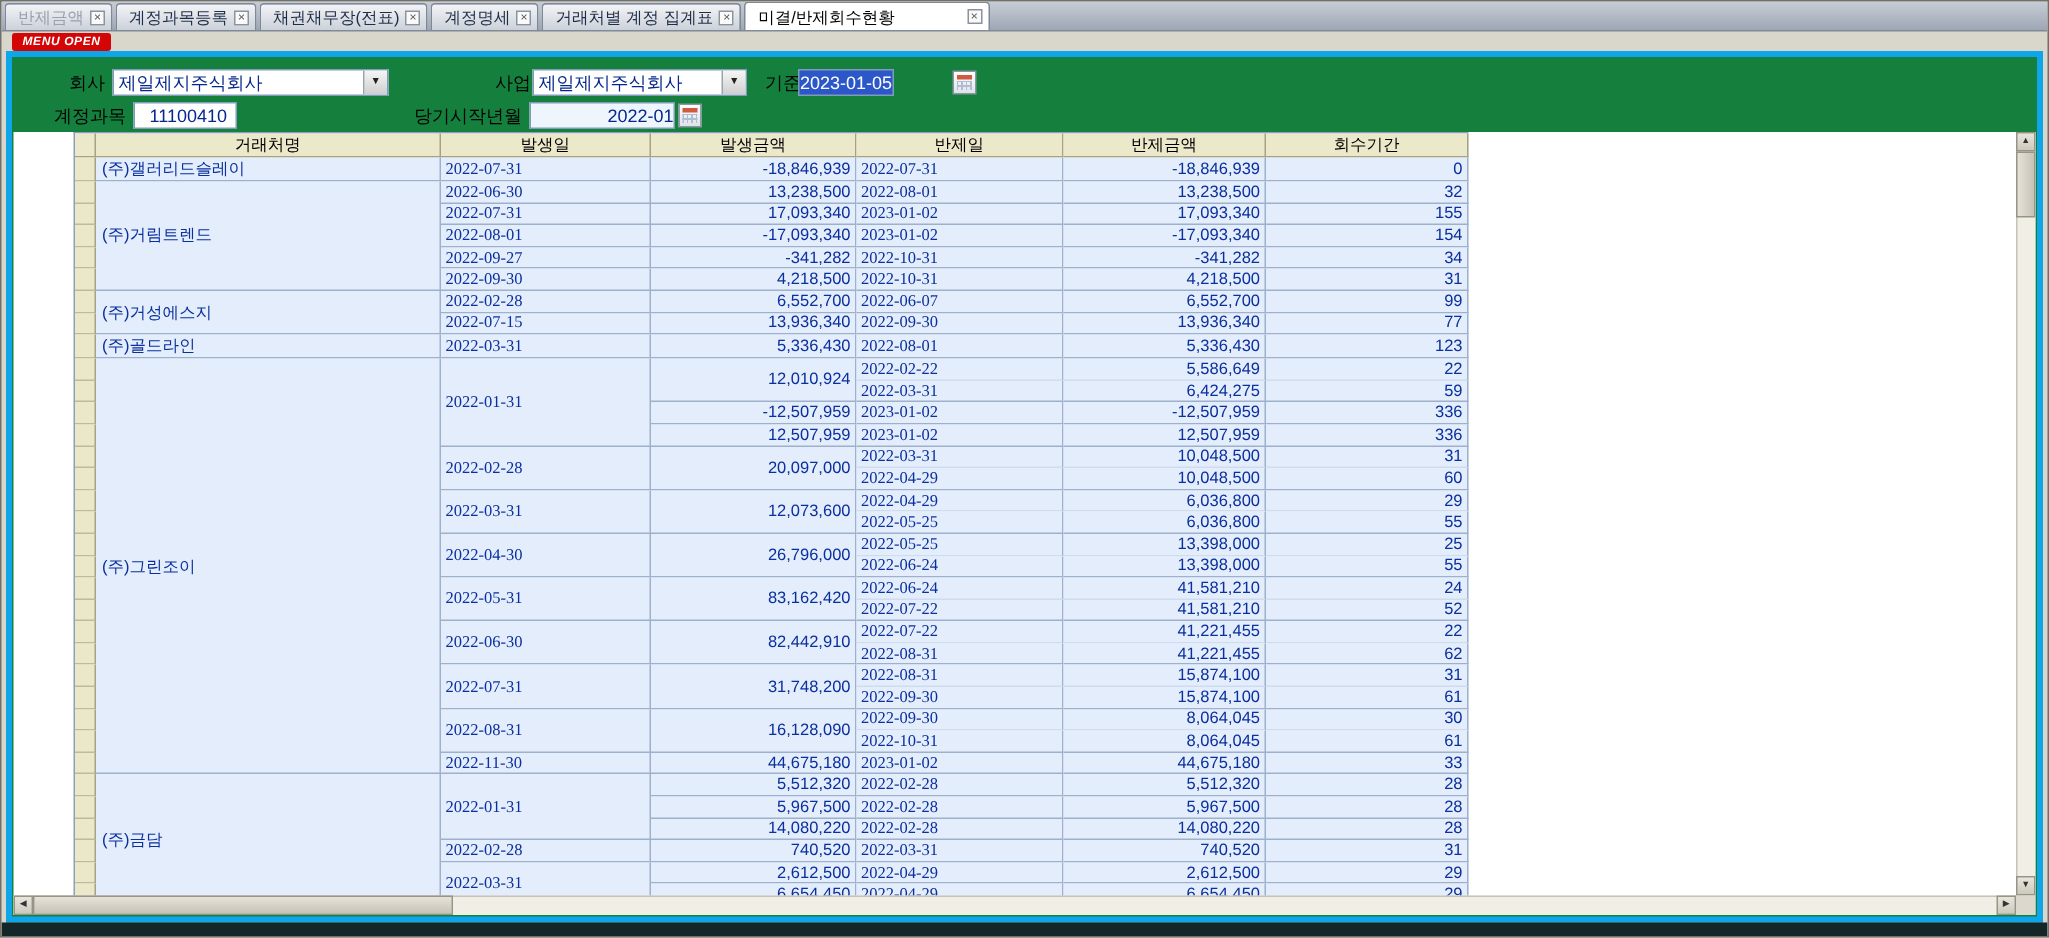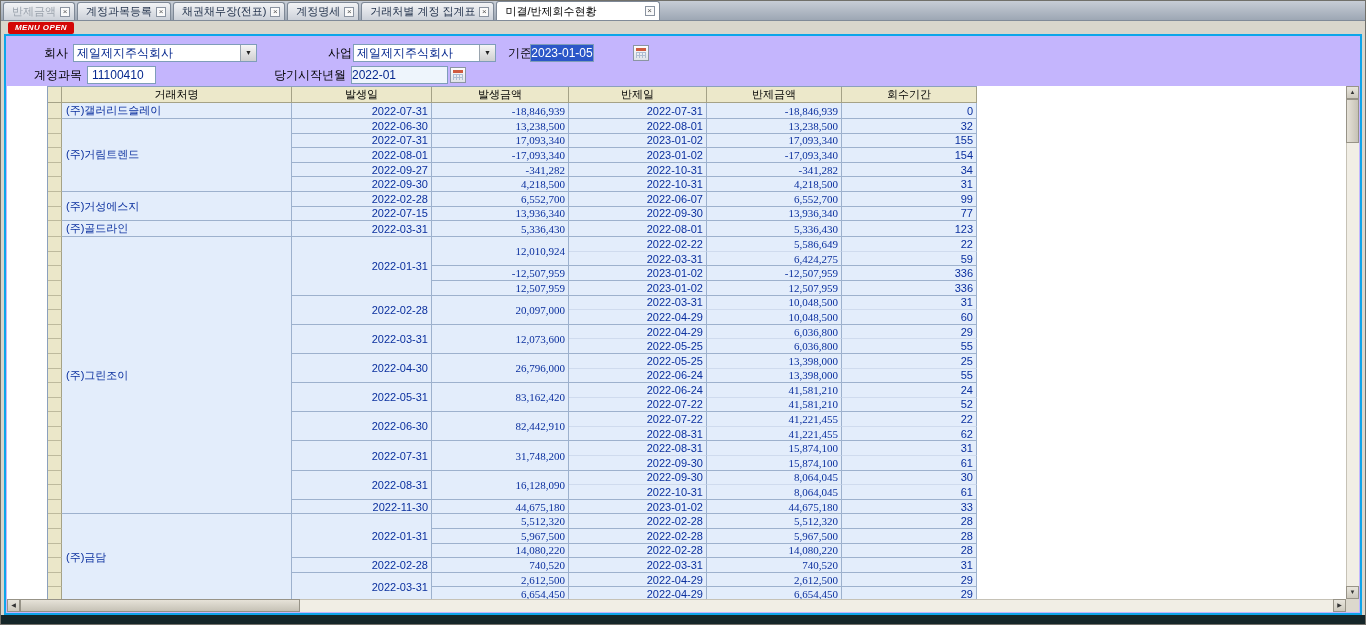--- a/index.html
+++ b/index.html
@@ -7,48 +7,48 @@
   .window{position:relative;width:1366px;height:625px;background:#d9d6cc;border:1px solid #71706a;box-sizing:border-box;overflow:hidden;}
 
   
   .tab-bar{position:absolute;top:0;left:0;right:0;height:19px;background:linear-gradient(#c7cdd6,#9da7b4);border-bottom:1px solid #808a98;display:flex;align-items:flex-end;padding-left:2px;}
   .tab{height:17px;display:flex;align-items:center;gap:4px;padding:0 4px 0 8px;margin-right:2px;background:linear-gradient(#f3f4f6,#ccd1d9);border:1px solid #7e8896;border-bottom:none;border-radius:3px 3px 0 0;font-size:11px;color:#1e2e48;white-space:nowrap;cursor:default;}
   .tab.active{background:#ffffff;color:#000;height:18px;gap:48px;}
   .tab.disabled{color:#9aa2ac;}
   .tab-close{display:inline-block;width:10px;height:10px;background:#fafafa;border:1px solid #8a93a0;font-size:8px;line-height:8px;text-align:center;color:#555;box-sizing:border-box;}
   .menu-open{position:absolute;top:21px;left:7px;background:#d40505;color:#fff;font-size:8px;font-weight:bold;font-style:italic;padding:1px 7px 2px;border-radius:2px;letter-spacing:.4px;}
 
-  .content-frame{position:absolute;top:33px;left:3px;right:3px;bottom:9px;border:2px solid #0ea5e9;background:#c4b5fd;padding-left:24px;}
+  .content-frame{position:absolute;top:33px;left:3px;right:3px;bottom:9px;border:4px solid #0ea5e9;background:#15803d;padding-left:24px;}
   .bottom-bar{position:absolute;left:0;right:0;bottom:0;height:9px;background:#152629;}
 
   
   .form-area{position:absolute;top:0;left:0;right:0;height:50px;font-size:12px;color:#000;}
   .fl{position:absolute;height:18px;line-height:18px;text-align:right;white-space:nowrap;}
-  .fi{position:absolute;height:18px;box-sizing:border-box;border:1px solid #7f9db9;background:#fff;font-size:12px;color:#06288e;line-height:16px;white-space:nowrap;overflow:hidden;}
+  .fi{position:absolute;height:18px;box-sizing:border-box;border:1px solid #7f9db9;background:#fff;font-size:12px;color:#06288e;line-height:16px;white-space:nowrap;overflow:hidden;text-align:center;}
   .combo{display:flex;align-items:center;padding-left:3px;}
   .combo .dd{margin-left:auto;width:15px;align-self:stretch;background:linear-gradient(#f6f6f6,#cfcfcf);border-left:1px solid #9aa4ae;font-size:7px;color:#222;display:flex;align-items:center;justify-content:center;}
   .date-sel{background:#2b57c8;color:#fff;text-align:center;line-height:16px;}
   .pink{background:#f9e0da;color:#1c1c1c;padding-left:4px;margin-top:48px;}
   .code{padding-left:4px;}
-  .mono-center{text-align:left;background:#eef5fc;}
+  .mono-center{text-align:right;background:#eef5fc;}
   .cal-btn{position:absolute;width:16px;height:16px;box-sizing:border-box;border:1px solid #8b95a3;background:linear-gradient(#fdfdfd,#dfe3e8);}
   .cal-btn::before{content:"";position:absolute;left:2px;right:2px;top:2px;height:3px;background:#cf5b3f;}
   .cal-btn::after{content:"";position:absolute;left:2px;right:2px;top:6px;bottom:2px;
      background:repeating-linear-gradient(#aebdd2 0 1px,transparent 1px 3px),
                 repeating-linear-gradient(90deg,#aebdd2 0 1px,transparent 1px 3px);}
 
   
   .grid-area{position:absolute;top:50px;left:1px;right:1px;bottom:1px;background:#fff;overflow:hidden;}
   table.grid{border-collapse:separate;border-spacing:0;table-layout:fixed;border-top:1px solid #8ba0bd;border-left:1px solid #8ba0bd;margin-left:40px;}
   .grid th{background:#ece8ca;border-right:1px solid #a5a287;border-bottom:1px solid #a5a287;font-weight:normal;font-size:11px;color:#000;height:15px;padding:0;box-sizing:border-box;}
   .grid td{font-size:11px;color:#0a2f9e;height:14.6px;padding:0 3px;border-right:1px solid #9db1cd;border-bottom:1px solid #cfdbee;overflow:hidden;white-space:nowrap;box-sizing:border-box;background:#e3edfb;}
   .grid td.sel{background:#ebe7c9;border-right:1px solid #a5a287;border-bottom:1px solid #beba9d;padding:0;}
   .grid td.cname{text-align:left;vertical-align:middle;padding-left:4px;}
-  .grid td.cdate{text-align:right;vertical-align:middle;}
-  .grid td.camt{text-align:right;vertical-align:middle;font-family:Liberation Serif, serif;}
+  .grid td.cdate{text-align:left;vertical-align:middle;font-family:Liberation Serif, serif;}
+  .grid td.camt{text-align:right;vertical-align:middle;}
   .grid td.cnum{text-align:right;vertical-align:middle;}
   .grid td.gb{border-bottom-color:#9db1cd;}
 
   
   .vsb{position:absolute;top:0;right:0;bottom:13px;width:13px;background:#f1eee5;border-left:1px solid #c6c2b6;box-sizing:border-box;}
   .sb-btn{position:absolute;width:13px;height:13px;background:linear-gradient(#e8e5dc,#cdc9bd);border:1px solid #979387;box-sizing:border-box;font-size:6px;color:#333;text-align:center;line-height:11px;}
   .vsb .up{top:0;left:-1px;}
   .vsb .down{bottom:0;left:-1px;}
   .vsb .thumb{position:absolute;left:-1px;top:13px;width:13px;height:44px;background:linear-gradient(90deg,#e6e2d8,#c6c2b6);border:1px solid #979387;box-sizing:border-box;}
   .hsb{position:absolute;left:0;right:13px;bottom:0;height:13px;background:#f1eee5;border-top:1px solid #c6c2b6;box-sizing:border-box;}

